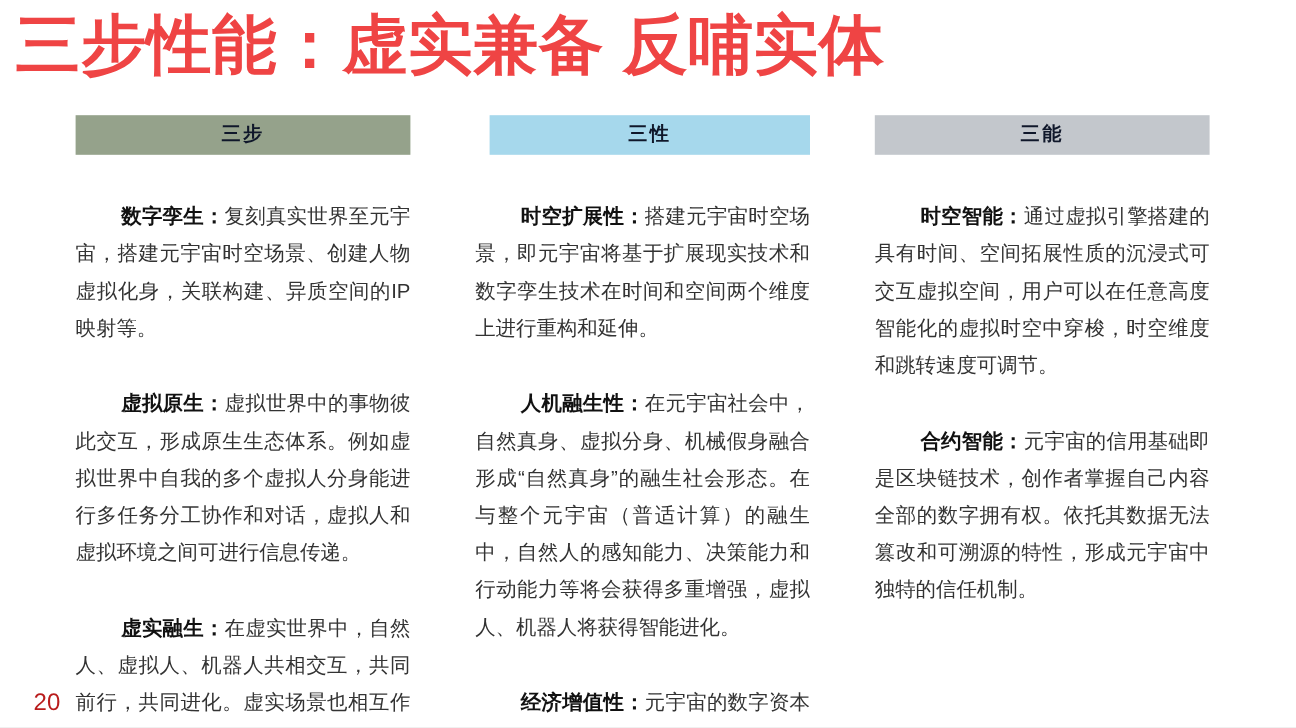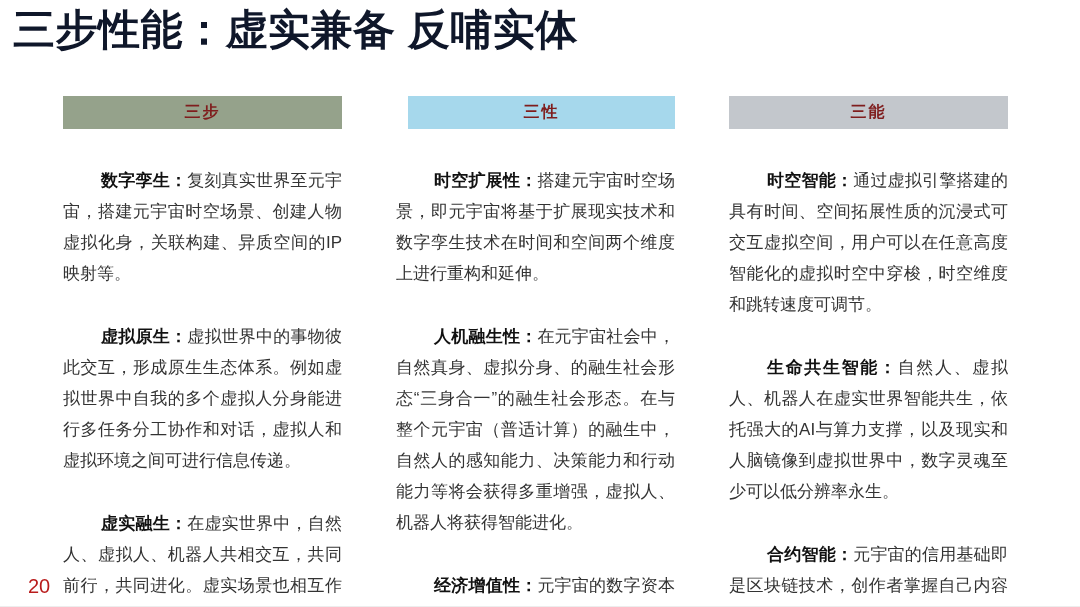--- a/index.html
+++ b/index.html
@@ -15,44 +15,44 @@
     background: #ffffff;
     overflow: hidden;
     box-sizing: border-box;
     border-bottom: 1px solid #ededed;
   }
   .title {
     position: absolute;
     left: 13px;
     top: 2px;
     margin: 0;
-    font-size: 42px;
+    font-size: 54px;
     font-weight: 900;
-    color: #0f172a;
+    color: #ef4444;
     letter-spacing: 0.5px;
     white-space: nowrap;
   }
   .columns {
     position: absolute;
     left: 63px;
     top: 96px;
     width: 945px;
     display: flex;
     gap: 54px;
   }
   .column {
     flex: 1 1 0;
     min-width: 0;
   }
   .col-header {
     height: 33px;
     display: flex;
     align-items: center;
     justify-content: center;
-    color: #7f1d1d;
+    color: #0f172a;
     font-size: 16px;
     font-weight: bold;
     letter-spacing: 2px;
     margin-bottom: 36px;
   }
   .para {
     margin: 0 0 32px 0;
     font-size: 17px;
     line-height: 31px;
     text-align: justify;
@@ -83,28 +83,27 @@
     <section class="column">
       <div class="col-header" style="background-color: rgb(149, 162, 139);">三步</div>
       <p class="para"><b class="term">数字孪生：</b><span>复刻真实世界至元宇宙，搭建元宇宙时空场景、创建人物虚拟化身，关联构建、异质空间的IP映射等。</span></p>
       <p class="para"><b class="term">虚拟原生：</b><span>虚拟世界中的事物彼此交互，形成原生生态体系。例如虚拟世界中自我的多个虚拟人分身能进行多任务分工协作和对话，虚拟人和虚拟环境之间可进行信息传递。</span></p>
       <p class="para"><b class="term">虚实融生：</b><span>在虚实世界中，自然人、虚拟人、机器人共相交互，共同前行，共同进化。虚实场景也相互作用。</span></p>
     </section>
 
     <section class="column">
       <div class="col-header" style="background-color: rgb(166, 216, 236); margin-left: 12px;">三性</div>
       <p class="para"><b class="term">时空扩展性：</b><span>搭建元宇宙时空场景，即元宇宙将基于扩展现实技术和数字孪生技术在时间和空间两个维度上进行重构和延伸。</span></p>
-      <p class="para"><b class="term">人机融生性：</b><span>在元宇宙社会中，自然真身、虚拟分身、的融生社会形态“三身合一”的融生社会形态。在与整个元宇宙（普适计算）的融生中，自然人的感知能力、决策能力和行动能力等将会获得多重增强，虚拟人、机器人将获得智能进化。</span></p>
+      <p class="para"><b class="term">人机融生性：</b><span>在元宇宙社会中，自然真身、虚拟分身、机械假身融合形成“自然真身”的融生社会形态。在与整个元宇宙（普适计算）的融生中，自然人的感知能力、决策能力和行动能力等将会获得多重增强，虚拟人、机器人将获得智能进化。</span></p>
       <p class="para"><b class="term">经济增值性：</b><span>元宇宙的数字资本通过虚拟原生和虚实共生两条主线增值经济价值。</span></p>
     </section>
 
     <section class="column">
       <div class="col-header" style="background-color: rgb(195, 199, 204);">三能</div>
       <p class="para"><b class="term">时空智能：</b><span>通过虚拟引擎搭建的具有时间、空间拓展性质的沉浸式可交互虚拟空间，用户可以在任意高度智能化的虚拟时空中穿梭，时空维度和跳转速度可调节。</span></p>
-      <p class="para"><b class="term">生命共生智能：</b><span>自然人、虚拟人、机器人在虚实世界智能共生，依托强大的AI与算力支撑，以及现实和人脑镜像到虚拟世界中，数字灵魂至少可以低分辨率永生。</span></p>
       <p class="para"><b class="term">合约智能：</b><span>元宇宙的信用基础即是区块链技术，创作者掌握自己内容全部的数字拥有权。依托其数据无法篡改和可溯源的特性，形成元宇宙中独特的信任机制。</span></p>
     </section>
 
   </div>
 
   <div class="page-number">20</div>
 
 </div>
 
 </body></html>

